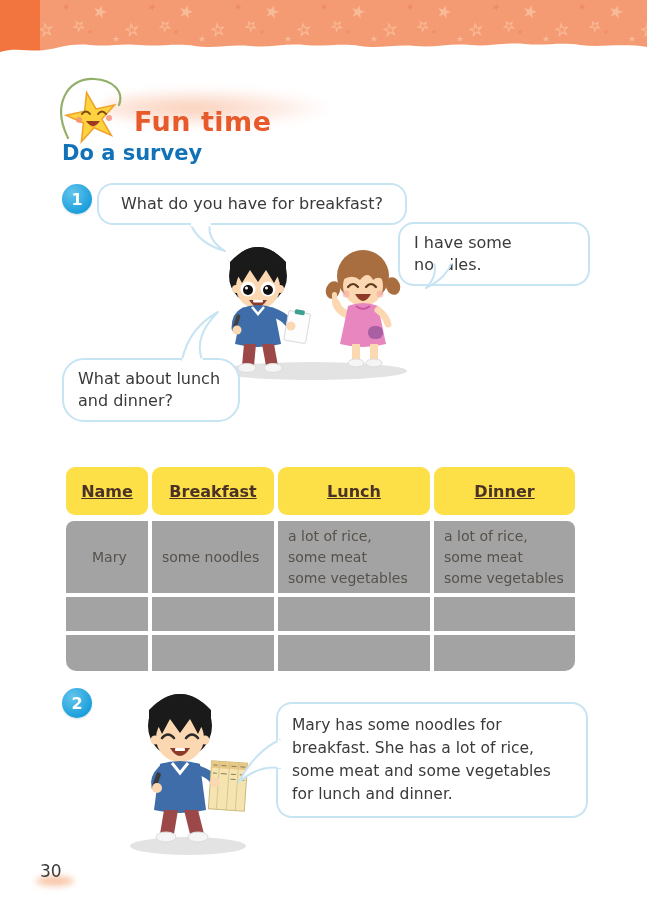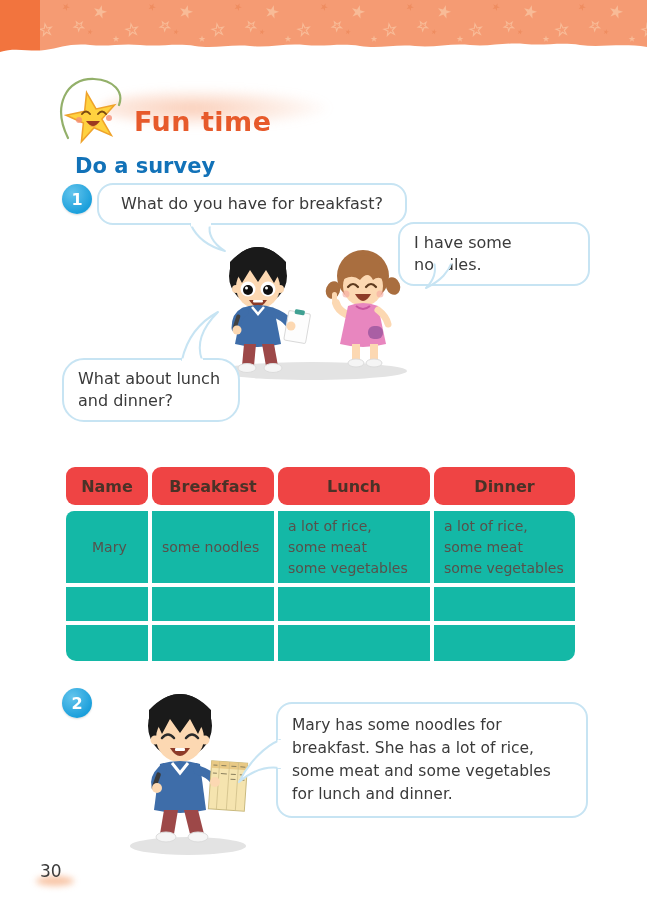--- a/index.html
+++ b/index.html
@@ -16,21 +16,21 @@
   .blob{
     position:absolute;left:100px;top:88px;width:230px;height:40px;border-radius:50%;
     background:radial-gradient(ellipse at 40% 50%, rgba(246,156,112,0.5), rgba(246,156,112,0.0) 72%);
     filter:blur(4px);
   }
   .pagenum-blob{
     position:absolute;left:36px;top:876px;width:38px;height:10px;border-radius:50%;
     background:rgba(243,150,92,0.55);filter:blur(3px);
   }
   .do-survey{
-    position:absolute;left:62px;top:141px;margin:13px;
+    position:absolute;left:62px;top:141px;margin:0;
     font-size:21px;font-weight:bold;color:#1272B8;
   }
   
   .badge{
     position:absolute;width:30px;height:30px;border-radius:50%;
     background:radial-gradient(circle at 35% 30%, #63C4EC, #1B9FDB 72%);
     color:#fff;font-size:16px;font-weight:bold;
     display:flex;align-items:center;justify-content:center;
     box-shadow:0 1px 2px rgba(0,0,0,0.15);
   }
@@ -51,27 +51,27 @@
   .tail{position:absolute;overflow:visible;}
   .t1{left:88px;top:38px;}
   .t2{left:18px;top:36px;}
   .t3{left:110px;top:-50px;}
   .t4{left:140px;top:-41px;}
   .t5{left:-41px;top:32px;}
   
   .stable{position:absolute;left:66px;top:467px;width:509px;}
   .thead{display:grid;grid-template-columns:82px 122px 152px 141px;gap:4px;margin-bottom:6px;}
   .th{
-    background:#ef4444;border-radius:9px;height:38px;
+    background:#fde047;border-radius:9px;height:48px;
     display:flex;align-items:center;justify-content:center;
-    font-weight:bold;font-size:16px;color:#4A3227;
+    font-weight:bold;font-size:16px;color:#4A3227;text-decoration:underline;
   }
   .tbody{display:grid;grid-template-columns:82px 122px 152px 141px;grid-template-rows:72px 34px 36px;gap:4px;}
   .td{
-    background:#14b8a6;font-size:14px;color:#57514B;
+    background:#a3a3a3;font-size:14px;color:#57514B;
     display:flex;align-items:center;padding:4px 10px;box-sizing:border-box;
     white-space:pre-line;line-height:1.5;
   }
   .td.c0{padding-left:26px;}
   .r0.c0{border-top-left-radius:8px;}
   .r0.c3{border-top-right-radius:8px;}
   .r2.c0{border-bottom-left-radius:10px;}
   .r2.c3{border-bottom-right-radius:10px;}
   
   .pagenum{position:absolute;left:40px;top:861px;font-size:17px;color:#3B3B3B;}

